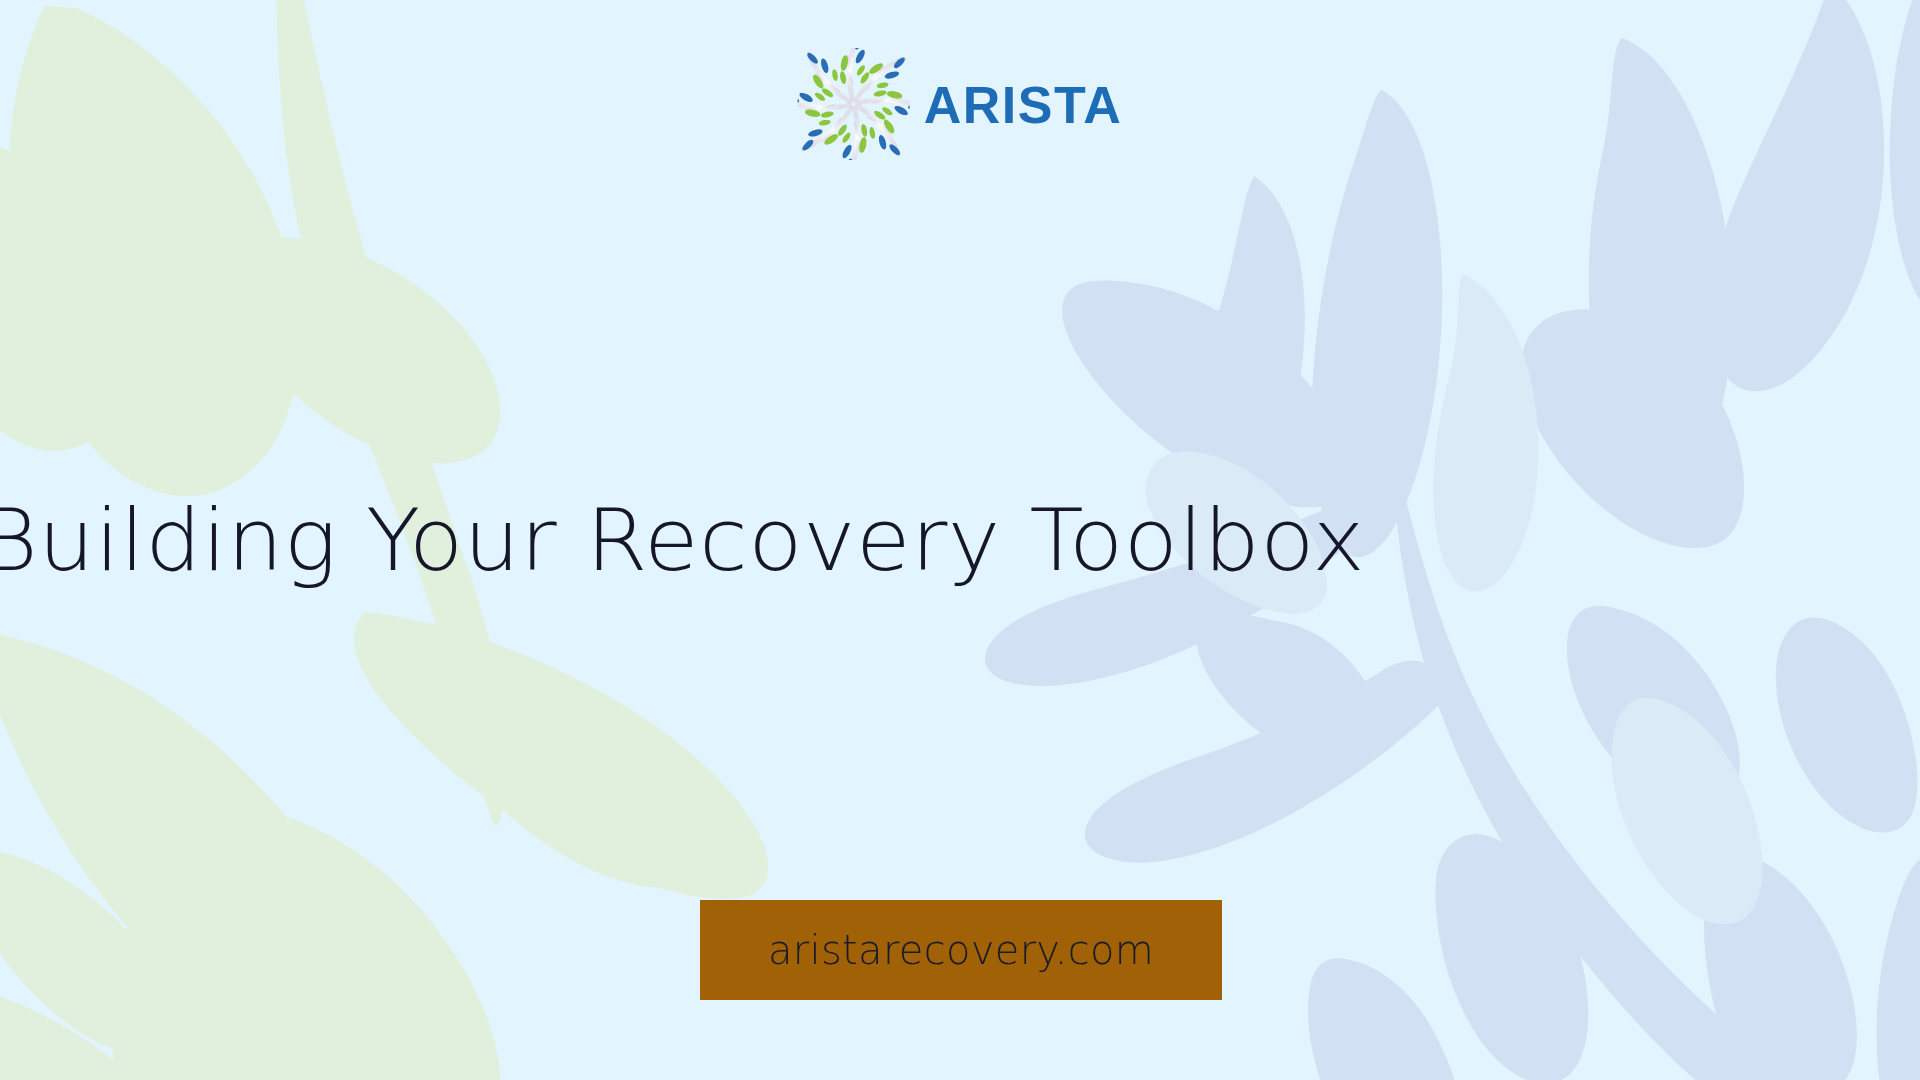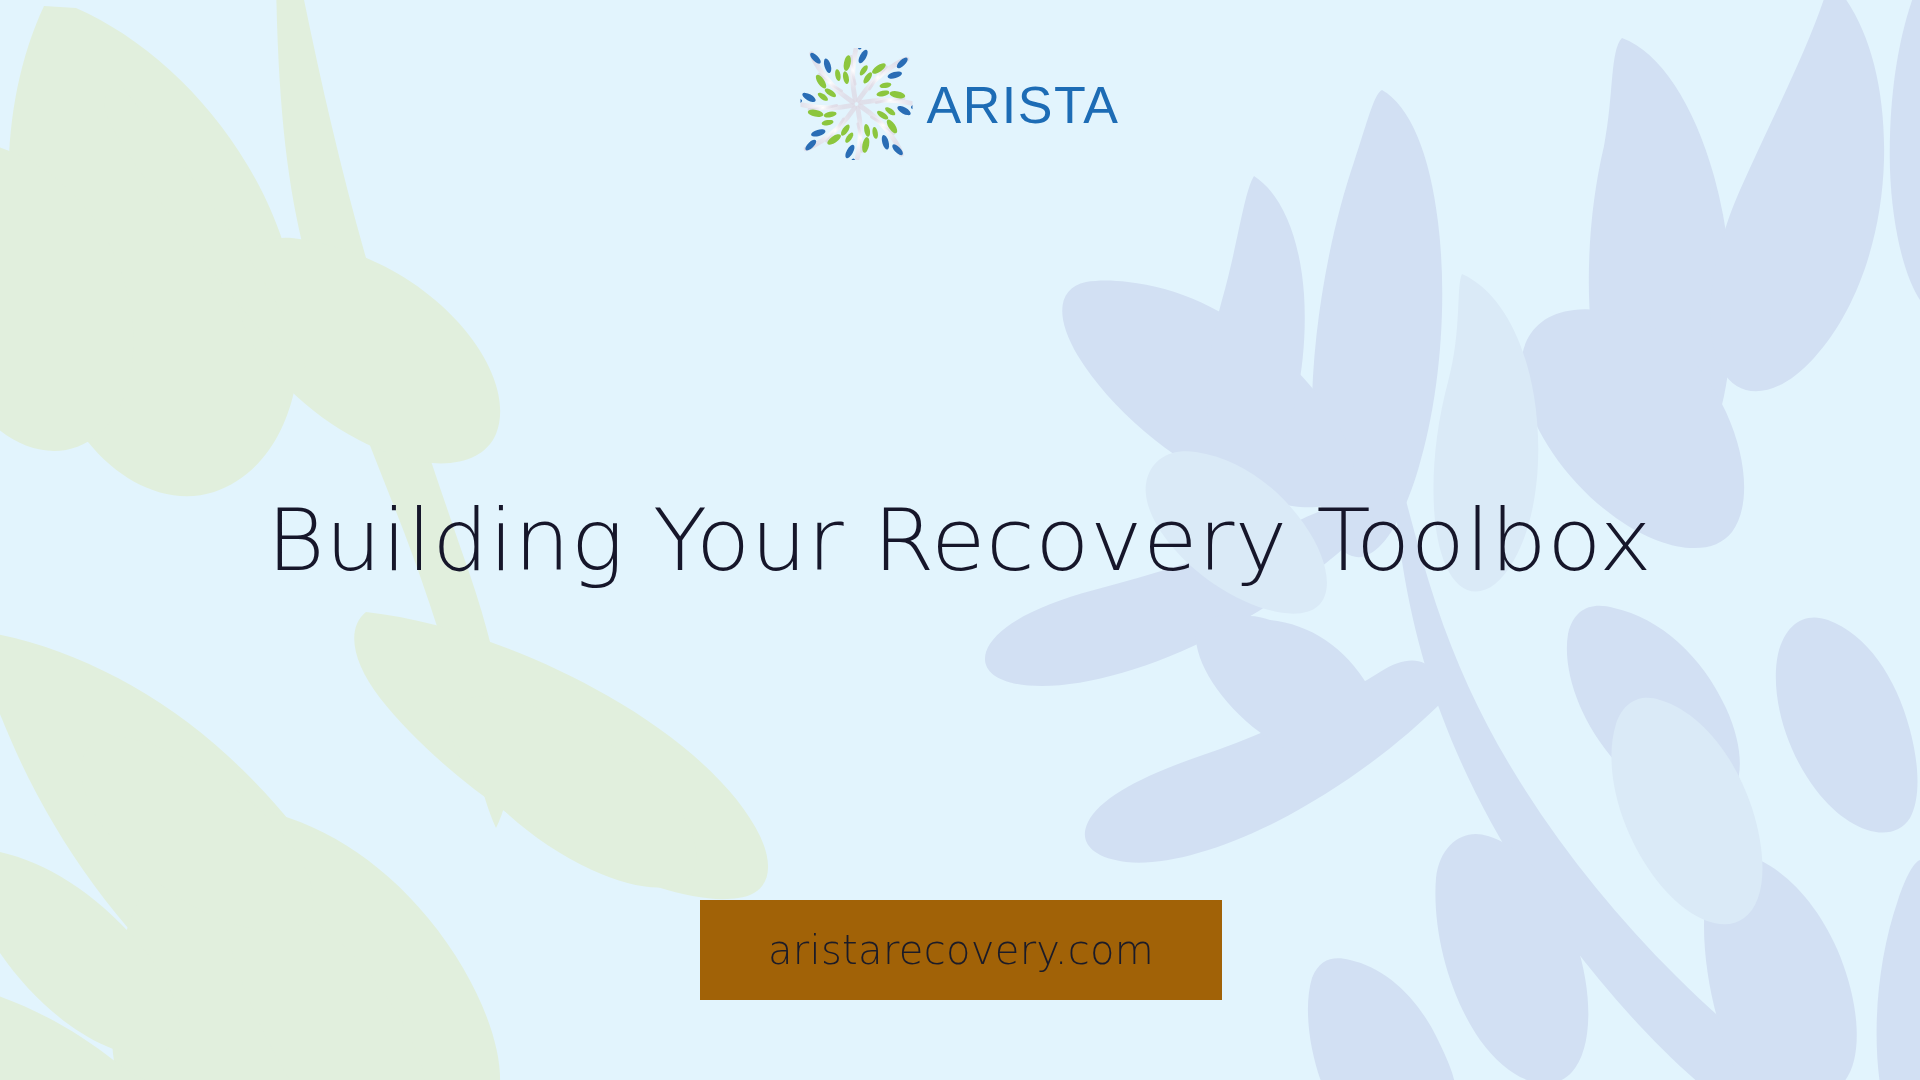--- a/index.html
+++ b/index.html
@@ -49,21 +49,21 @@
     flex: 0 0 auto;
   }
   #logo-wordmark {
     display: flex;
     flex-direction: column;
     line-height: 0.92;
     padding-top: 4px;
   }
   .logo-line1 {
     font-family: "Liberation Sans", sans-serif;
-    font-weight: 400;
+    font-weight: 700;
     font-size: 52px;
     letter-spacing: 1.5px;
     color: #1d6cb5;
   }
   .logo-line2 {
     font-family: "Liberation Sans", sans-serif;
     font-weight: 400;
     font-size: 53px;
     letter-spacing: 1.2px;
     color: #9fc838;
@@ -72,21 +72,21 @@
 
   
   #title {
     position: absolute;
     top: 0;
     left: 0;
     width: 1920px;
     height: 1080px;
     display: flex;
     align-items: center;
-    justify-content: center;
+    justify-content: flex-start;
     z-index: 4;
     pointer-events: none;
   }
   #title-text {
     font-family: "DejaVu Sans", sans-serif;
     font-weight: 300;
     font-size: 86px;
     letter-spacing: 0.5px;
     color: #16162a;
     text-align: center;

